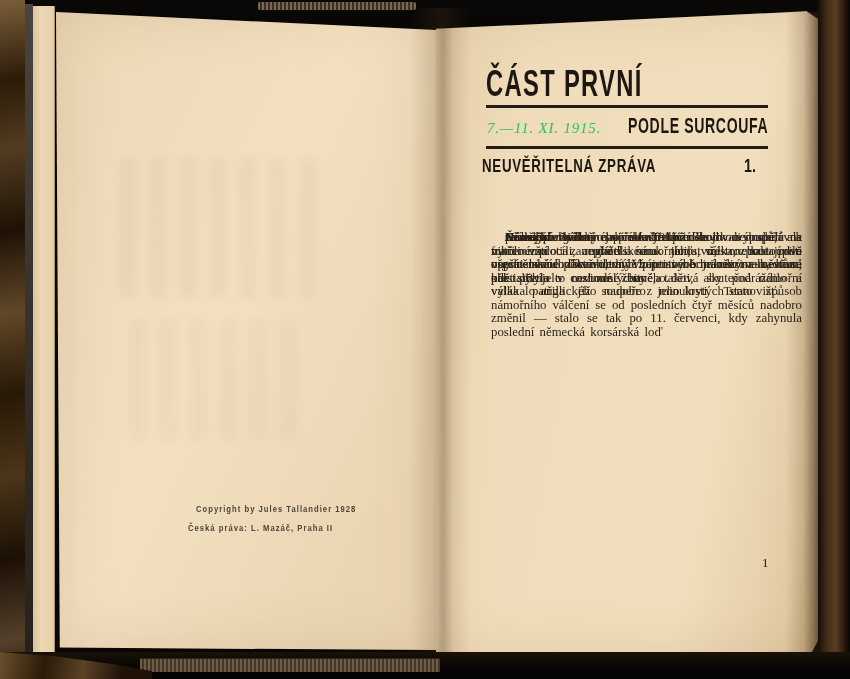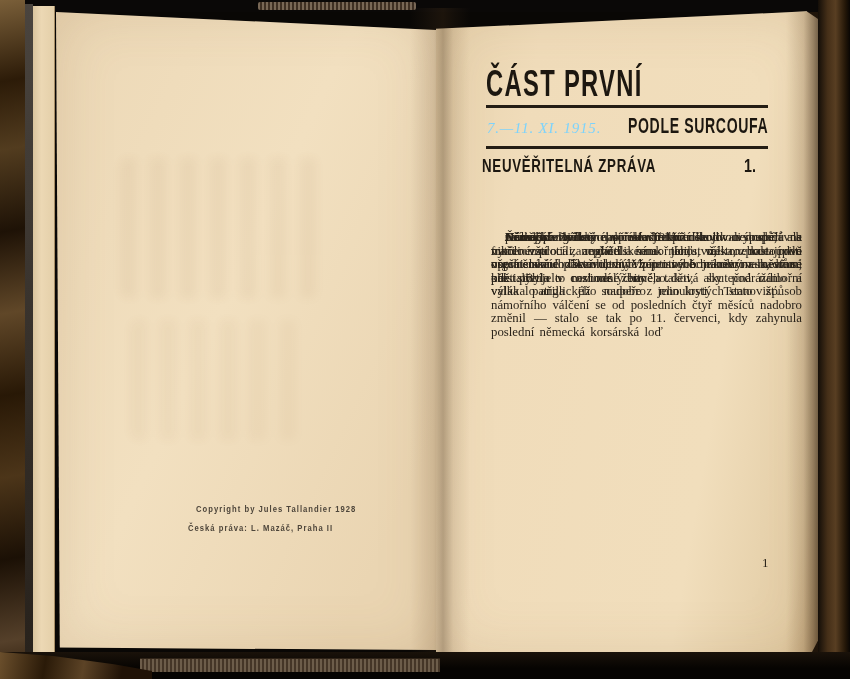--- a/index.html
+++ b/index.html
@@ -54,21 +54,21 @@
   .copyright{font:700 9px/1 "Liberation Sans",sans-serif;letter-spacing:1.2px;
       transform:scaleX(.85);transform-origin:0 0;color:#4d453a;white-space:nowrap;}
   .line1{left:196px;top:505px;}
   .line2{left:188px;top:524px;}
 
   .part-title{left:486px;top:66px;font:700 36px/1 "Liberation Sans",sans-serif;
       letter-spacing:2px;transform:scaleX(.66);transform-origin:0 0;color:#1c1710;white-space:nowrap;}
   .rule{left:486px;width:282px;height:3px;background:#241d14;}
   .rule1{top:105px;} .rule2{top:146px;}
   .date-range{left:487px;top:119px;font:italic 15px/1.2 "Liberation Serif",serif;
-      letter-spacing:.8px;color:#7dd3fc;white-space:nowrap;}
+      letter-spacing:.8px;color:#22c55e;white-space:nowrap;}
   .attribution{right:82px;top:115px;font:700 22px/1 "Liberation Sans",sans-serif;
       letter-spacing:1px;transform:scaleX(.64);transform-origin:100% 0;color:#1c1710;white-space:nowrap;}
   .chapter-title{left:482px;top:156px;font:700 19px/1 "Liberation Sans",sans-serif;
       letter-spacing:1px;transform:scaleX(.70);transform-origin:0 0;color:#1c1710;white-space:nowrap;}
   .chapter-number{right:94px;top:156px;font:700 19px/1 "Liberation Sans",sans-serif;
       transform:scaleX(.75);transform-origin:100% 0;color:#1c1710;white-space:nowrap;}
 
   .body-text{left:477px;top:231px;width:325px;
       font-family:"Liberation Serif",serif;font-size:12.8px;line-height:13.5px;
       text-align:justify;color:#2b241b;word-spacing:2px;}

